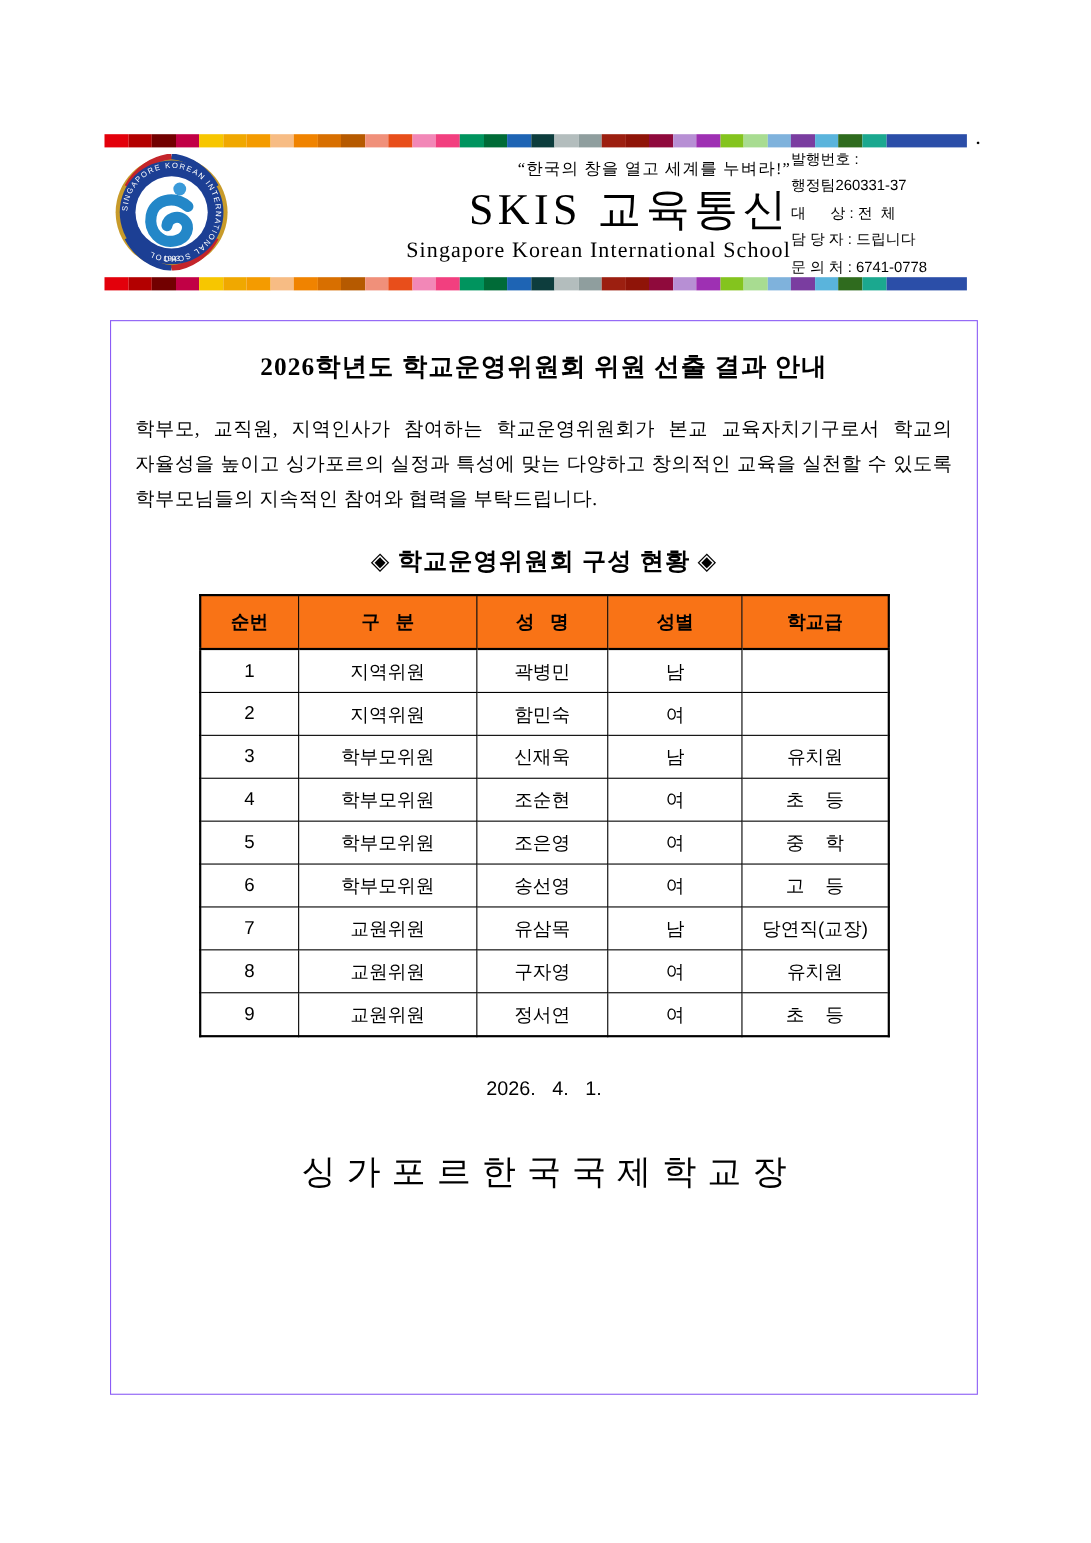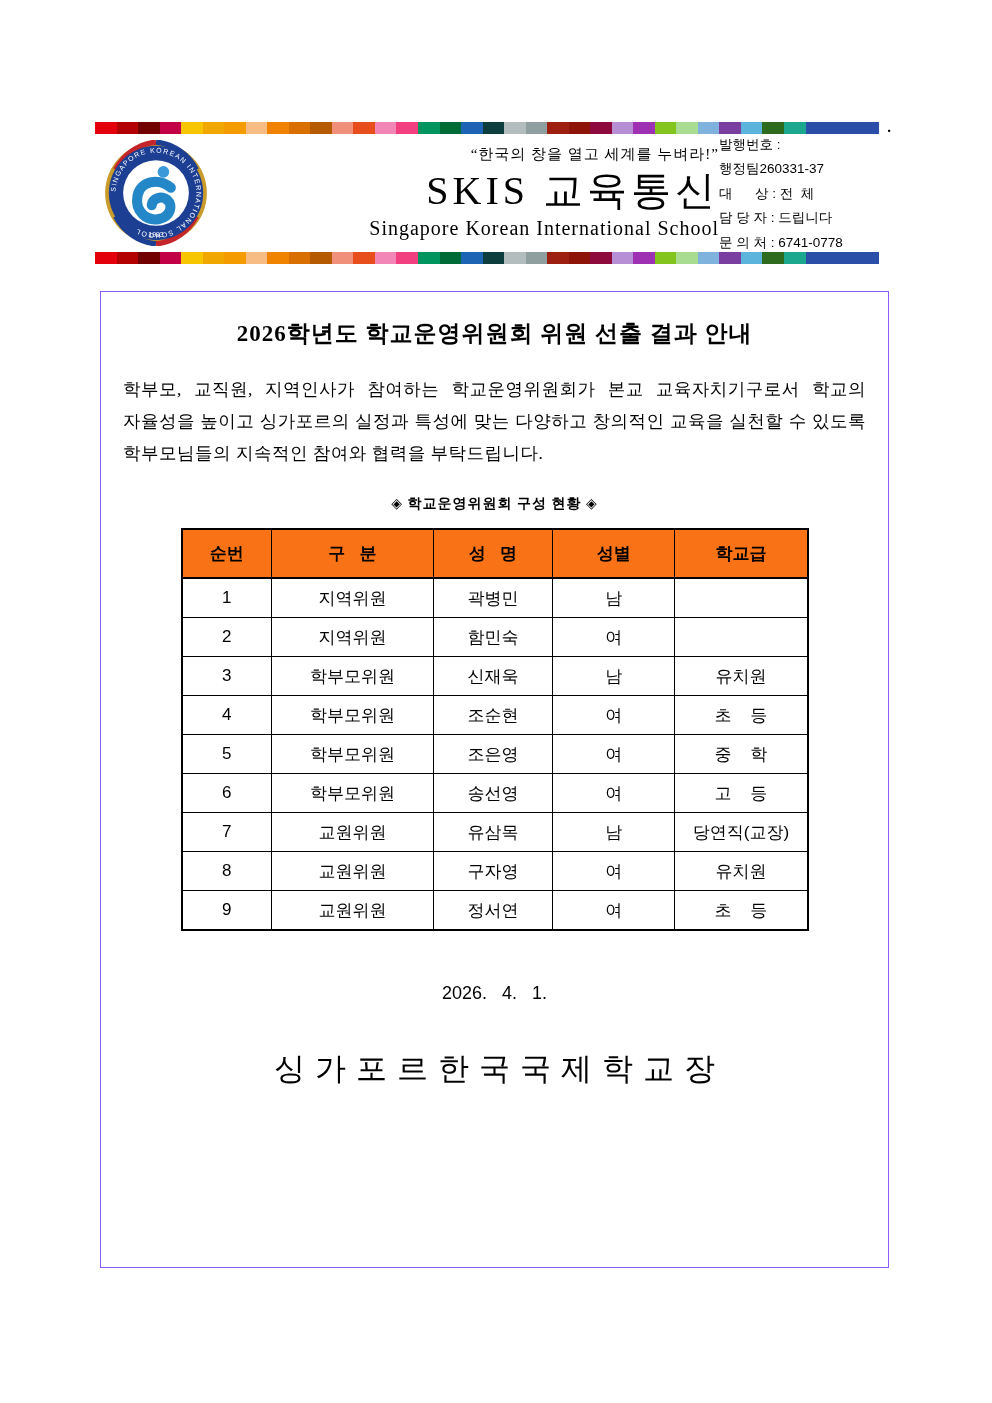--- a/index.html
+++ b/index.html
@@ -31,38 +31,38 @@
   }
   .notice-title{
     font-size:23px;font-weight:bold;text-align:center;margin:0 0 24px;
     letter-spacing:1px;
   }
   .body-text p{
     font-size:17.5px;line-height:1.83;margin:0;text-align:justify;
     word-break:keep-all;letter-spacing:.5px;
   }
   .section-title{
-    text-align:center;font-size:14px;font-weight:bold;margin:26px 0 15px;
+    text-align:center;font-size:22px;font-weight:bold;margin:26px 0 15px;
     letter-spacing:1px;
   }
   table.committee{
     margin:0 auto;border-collapse:collapse;width:628px;table-layout:fixed;
     border:2px solid #000;
     font-family:"Liberation Sans","DejaVu Sans",sans-serif;
   }
   table.committee th{
     height:45px;background:#f97316;font-size:17px;font-weight:bold;
     border:1px solid #000;border-bottom:2.5px solid #000;white-space:pre;
   }
   table.committee td{
     height:36px;font-size:17px;text-align:center;border:1px solid #000;
     white-space:pre;
   }
   .notice-date{
-    text-align:center;font-size:18px;margin-top:52px;white-space:pre;
+    text-align:center;font-size:18px;margin-top:36px;white-space:pre;
     font-family:"Liberation Sans","DejaVu Sans",sans-serif;
   }
   .signature{
     text-align:center;font-size:31px;margin-top:44px;letter-spacing:10px;
     padding-left:10px;
   }
 </style>
 </head>
 <body>
 

